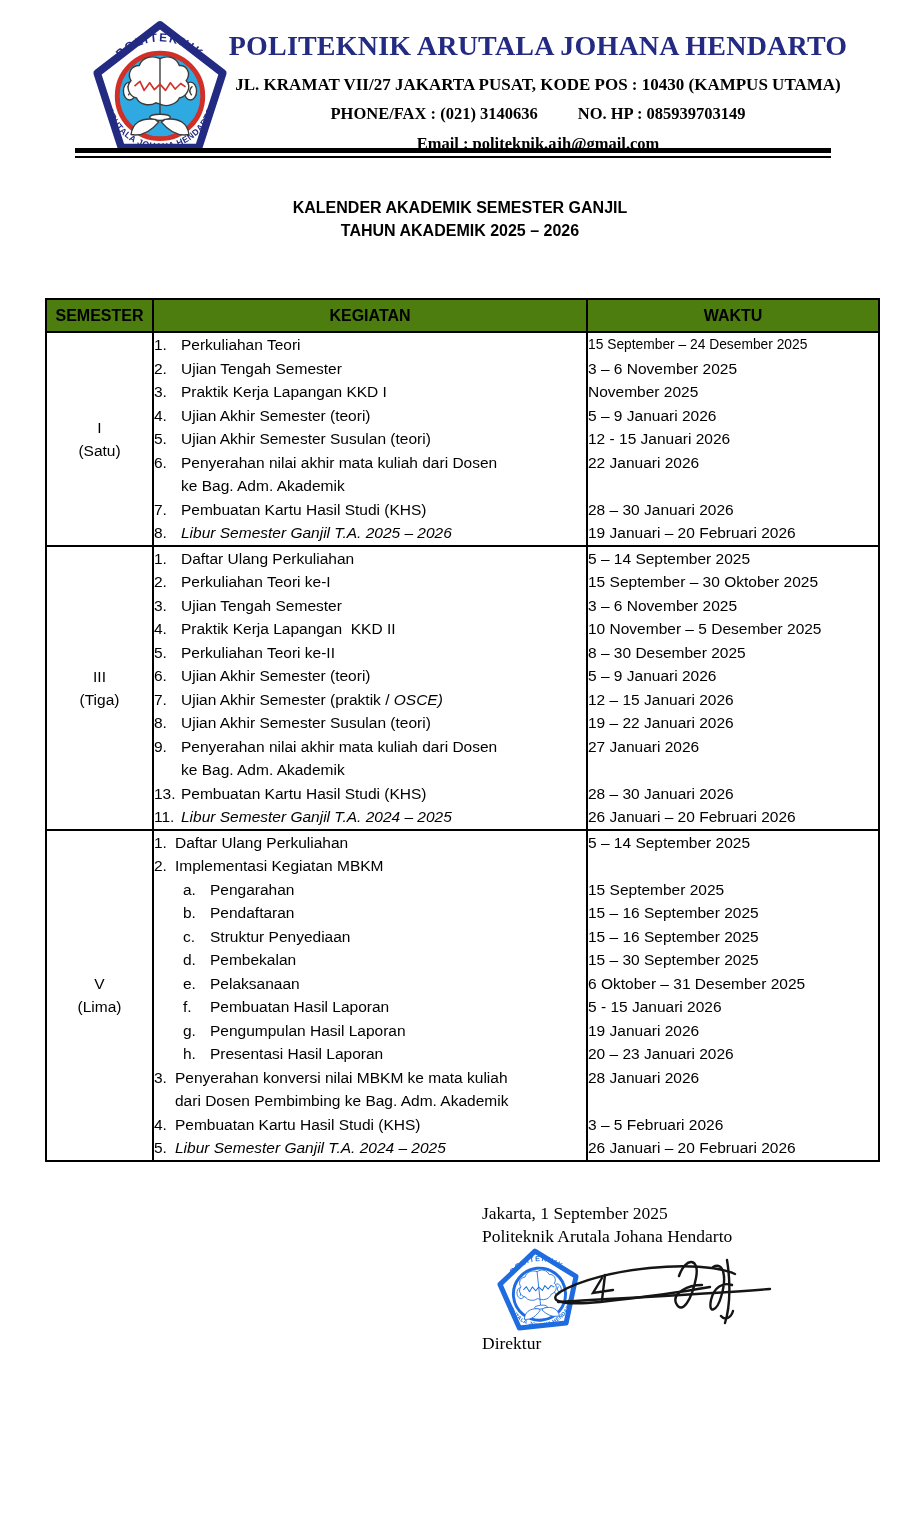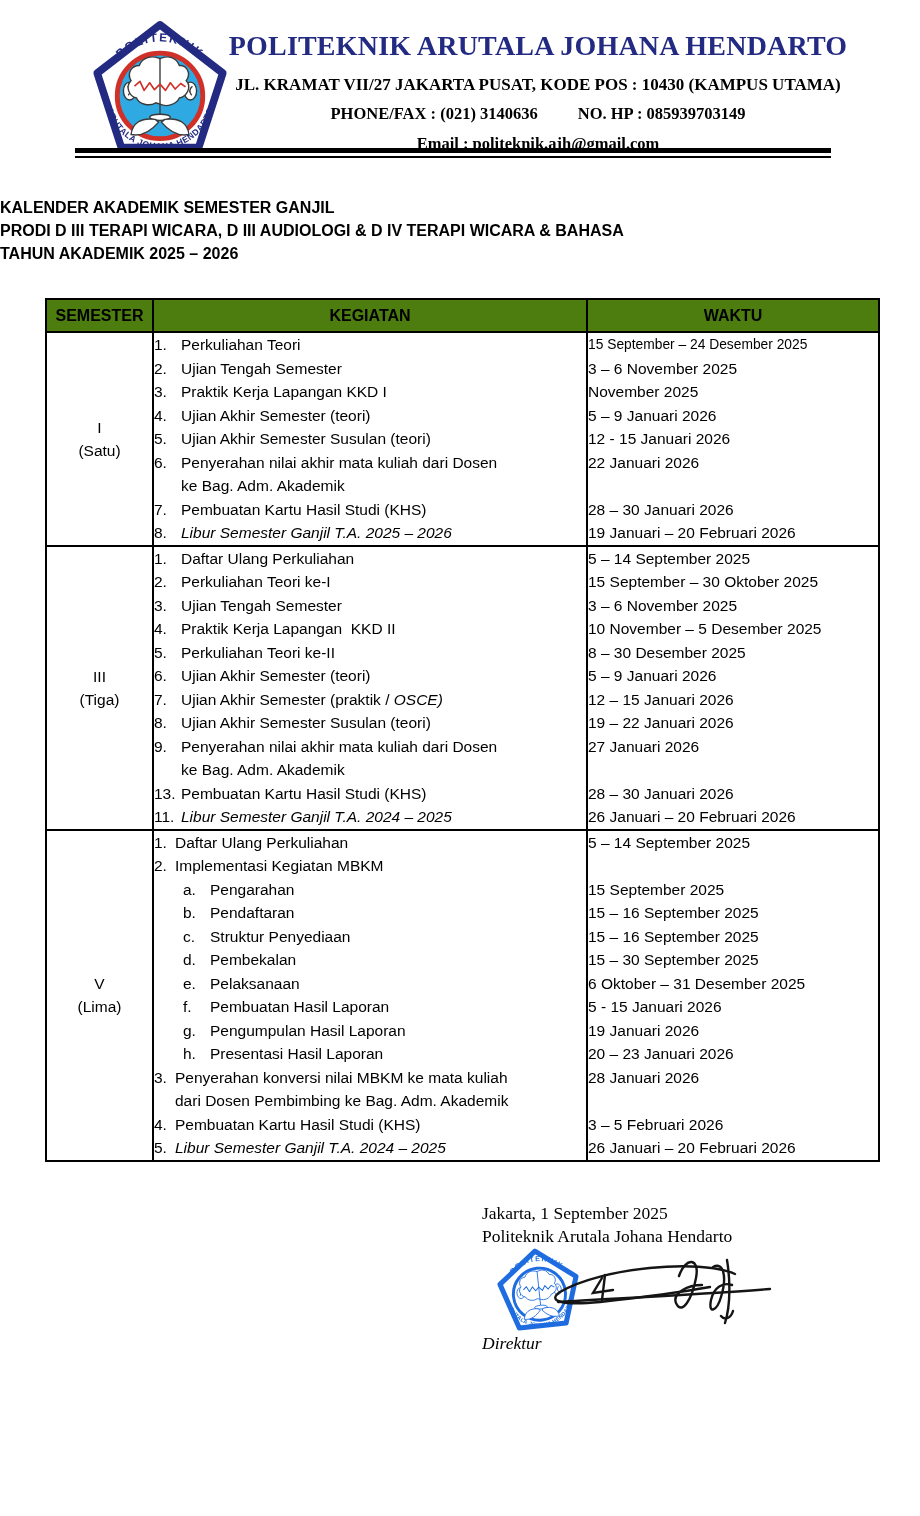--- a/index.html
+++ b/index.html
@@ -13,21 +13,21 @@
   .inst{font-size:28px;color:#232a82;white-space:nowrap;letter-spacing:.2px;}
   .addr{font-size:17px;margin-top:13px;}
   .phone{font-size:16.5px;margin-top:9px;}
   .phone .gap{display:inline-block;width:40px;}
   .email{font-size:16.5px;margin-top:10px;}
   .rule{position:absolute;left:75px;top:148px;width:756px;}
   .rule .thick{height:5px;background:#000;}
   .rule .thin{height:2px;background:#000;margin-top:3px;}
 
   
-  .title{position:absolute;left:0;top:196px;width:920px;text-align:left;
+  .title{position:absolute;left:0;top:196px;width:920px;text-align:center;
          font-weight:bold;font-size:16px;line-height:23px;}
 
   
   table.cal{position:absolute;left:45px;top:298px;width:833px;border-collapse:collapse;table-layout:fixed;}
   .cal th,.cal td{border:2px solid #000;padding:0;}
   .cal th{height:31px;font-size:16px;font-weight:bold;background:#4d7c0f;}
   .sem-cell{text-align:center;vertical-align:middle;font-size:15.5px;line-height:23px;}
   .kg-cell{vertical-align:top;padding:3px 4px 3px 14px;}
   .wk-cell{vertical-align:top;padding:3px 4px 3px 10px;}
   .kg-line{display:flex;min-height:23.5px;font-size:15.5px;line-height:23.5px;}
@@ -40,21 +40,21 @@
   .wk-line{height:23.5px;font-size:15.5px;line-height:23.5px;white-space:nowrap;}
   .wk-line.sm{font-size:13.8px;}
 
   
   .footer{position:absolute;left:482px;top:1202px;font-family:"Liberation Serif",serif;font-size:17.5px;}
   .f-line{line-height:23px;}
   .stamp-zone{position:relative;width:370px;height:80px;}
   .stamp{position:absolute;left:14px;top:0;width:86px;height:84px;transform:rotate(-6deg);}
   .sig{position:absolute;left:48px;top:6px;width:244px;height:74px;}
   .f-name{display:inline-block;border-bottom:1.5px solid #000;padding-bottom:1px;line-height:22px;}
-  .f-role{margin-top:4px;line-height:23px;font-style:italic;}
+  .f-role{margin-top:4px;line-height:23px;}
 
   
   .pent{fill:#fff;stroke:#232a82;stroke-width:11;stroke-linejoin:round;}
   .ring{fill:#2fa9e1;stroke:#d03028;stroke-width:7;}
   .brain{fill:#fff;stroke:#3a3a3a;stroke-width:2;}
   .fiss{fill:none;stroke:#3a3a3a;stroke-width:2;}
   .wave{fill:none;stroke:#d03028;stroke-width:2.4;stroke-linejoin:round;}
   .ear{fill:#fff;stroke:#3a3a3a;stroke-width:2;}
   .hand{fill:#fff;stroke:#3a3a3a;stroke-width:2;stroke-linejoin:round;}
   .arctext{fill:#232a82;font-family:"Liberation Sans",sans-serif;font-weight:bold;}
@@ -108,21 +108,20 @@
     <div class="email">Email : politeknik.ajh@gmail.com</div>
   </div>
 
   <div class="rule">
     <div class="thick"></div>
     <div class="thin"></div>
   </div>
 
   <div class="title">
     <div>KALENDER AKADEMIK SEMESTER GANJIL</div>
-    <div>PRODI D III TERAPI WICARA, D III AUDIOLOGI &amp; D IV TERAPI WICARA &amp; BAHASA</div>
     <div>TAHUN AKADEMIK 2025 – 2026</div>
   </div>
 
   <table class="cal">
     <colgroup>
       <col style="width:107px">
         <col style="width:434px">
         <col style="width:292px">
     </colgroup>
     <thead>

